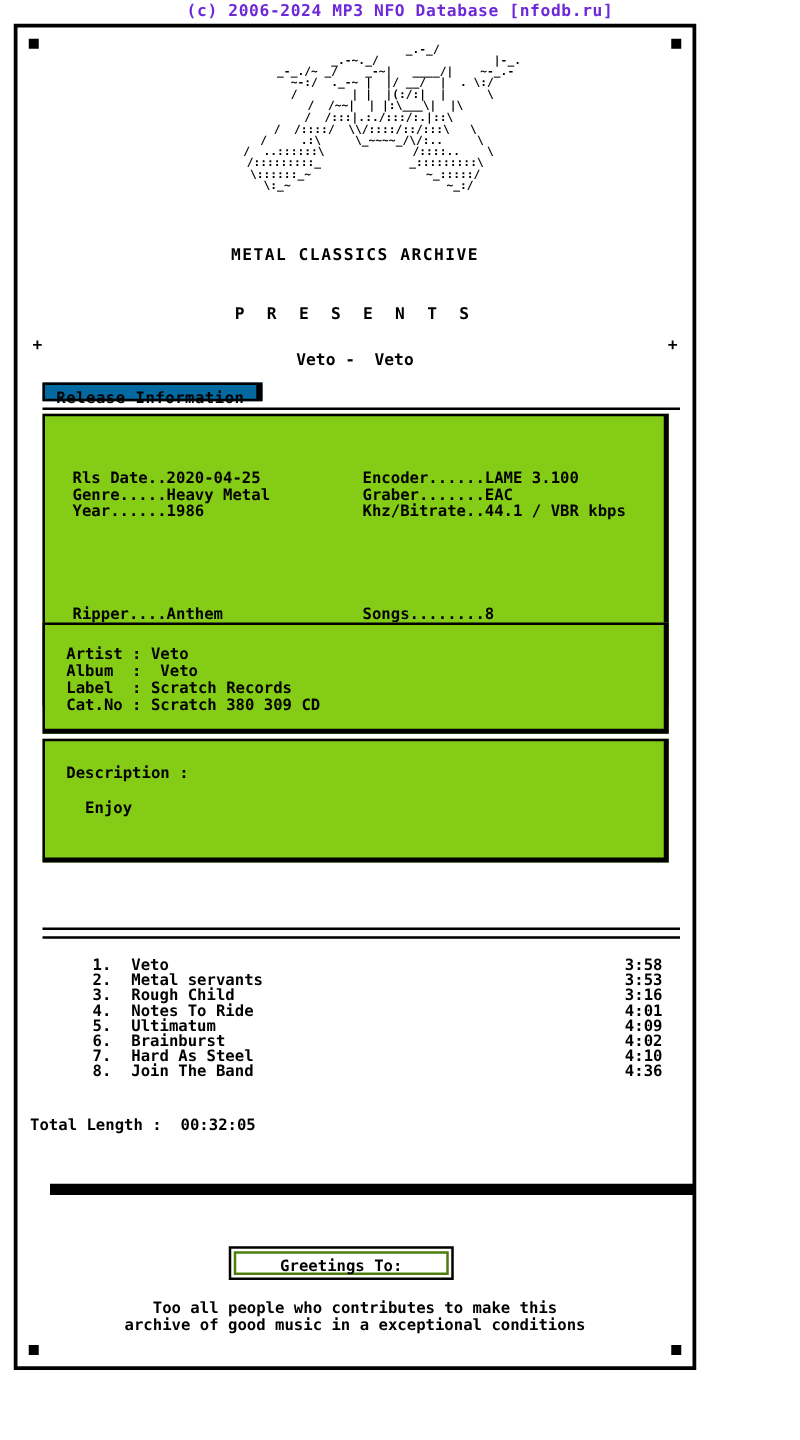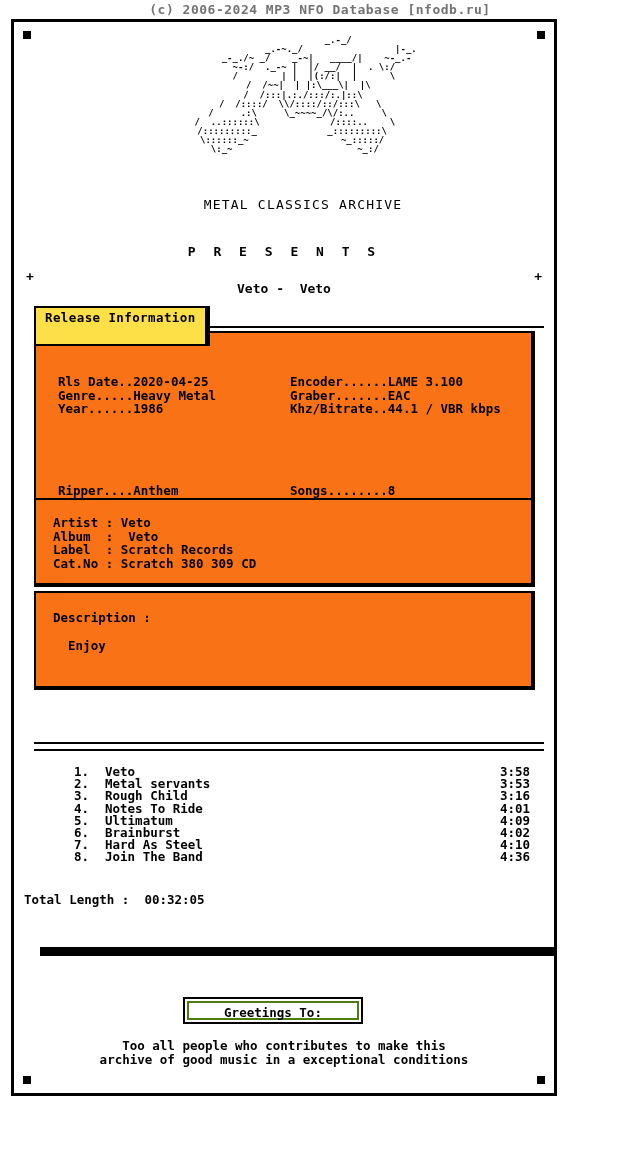--- a/index.html
+++ b/index.html
@@ -14,21 +14,21 @@
     font-family: "DejaVu Sans Mono", "Liberation Mono", monospace;
     color: #000000;
     overflow: hidden;
     position: relative;
   }
 
   
   .banner {
     width: 640px;
     text-align: center;
-    color: #737373;
+    color: #6d28d9;
     font-family: "DejaVu Sans Mono", "Liberation Mono", monospace;
     font-size: 13px;
     font-weight: bold;
     letter-spacing: 0.5px;
     line-height: 18px;
     padding-top: 1px;
     height: 17px;
     box-sizing: border-box;
   }
 
@@ -82,22 +82,21 @@
     font-weight: bold;
   }
 
   .archive-name {
     position: absolute;
     left: 0; top: 175px;
     width: 100%;
     text-align: center;
     font-size: 13px;
     letter-spacing: 1.2px;
-    font-weight: normal;
-    padding-left: 19px;
+    font-weight: bold;
   }
   .presents {
     position: absolute;
     left: 0; top: 222px;
     width: 100%;
     text-align: center;
     font-size: 13px;
     letter-spacing: 5px;
     font-weight: bold;
   }
@@ -118,26 +117,26 @@
     right: 10px;
   }
   .tab-row {
     position: relative;
     height: 25px;
   }
   .tab {
     position: absolute;
     left: 10px;
     top: 0;
-    height: 40px;
+    height: 15px;
     min-width: 158px;
     border: 2px solid #000;
     border-right-width: 5px;
     box-sizing: border-box;
-    background: #fde047;
+    background: #0369a1;
     font-size: 12.5px;
     font-weight: bold;
     line-height: 19px;
     text-align: center;
     padding: 0 9px;
     z-index: 3;
     letter-spacing: 0.4px;
   }
   .tab-rule {
     position: absolute;
@@ -155,21 +154,21 @@
   }
 
   .panel {
     position: relative;
     border: 2px solid #000;
     border-right-width: 4px;
     border-bottom-width: 4px;
     box-sizing: border-box;
     margin-left: 10px;
     margin-right: 9px;
-    background: #f97316;
+    background: #84cc16;
   }
 
   
   .info-grid {
     display: flex;
     padding: 15px 0 9px 0;
   }
   .info-col {
     white-space: pre;
     font-size: 12.5px;

